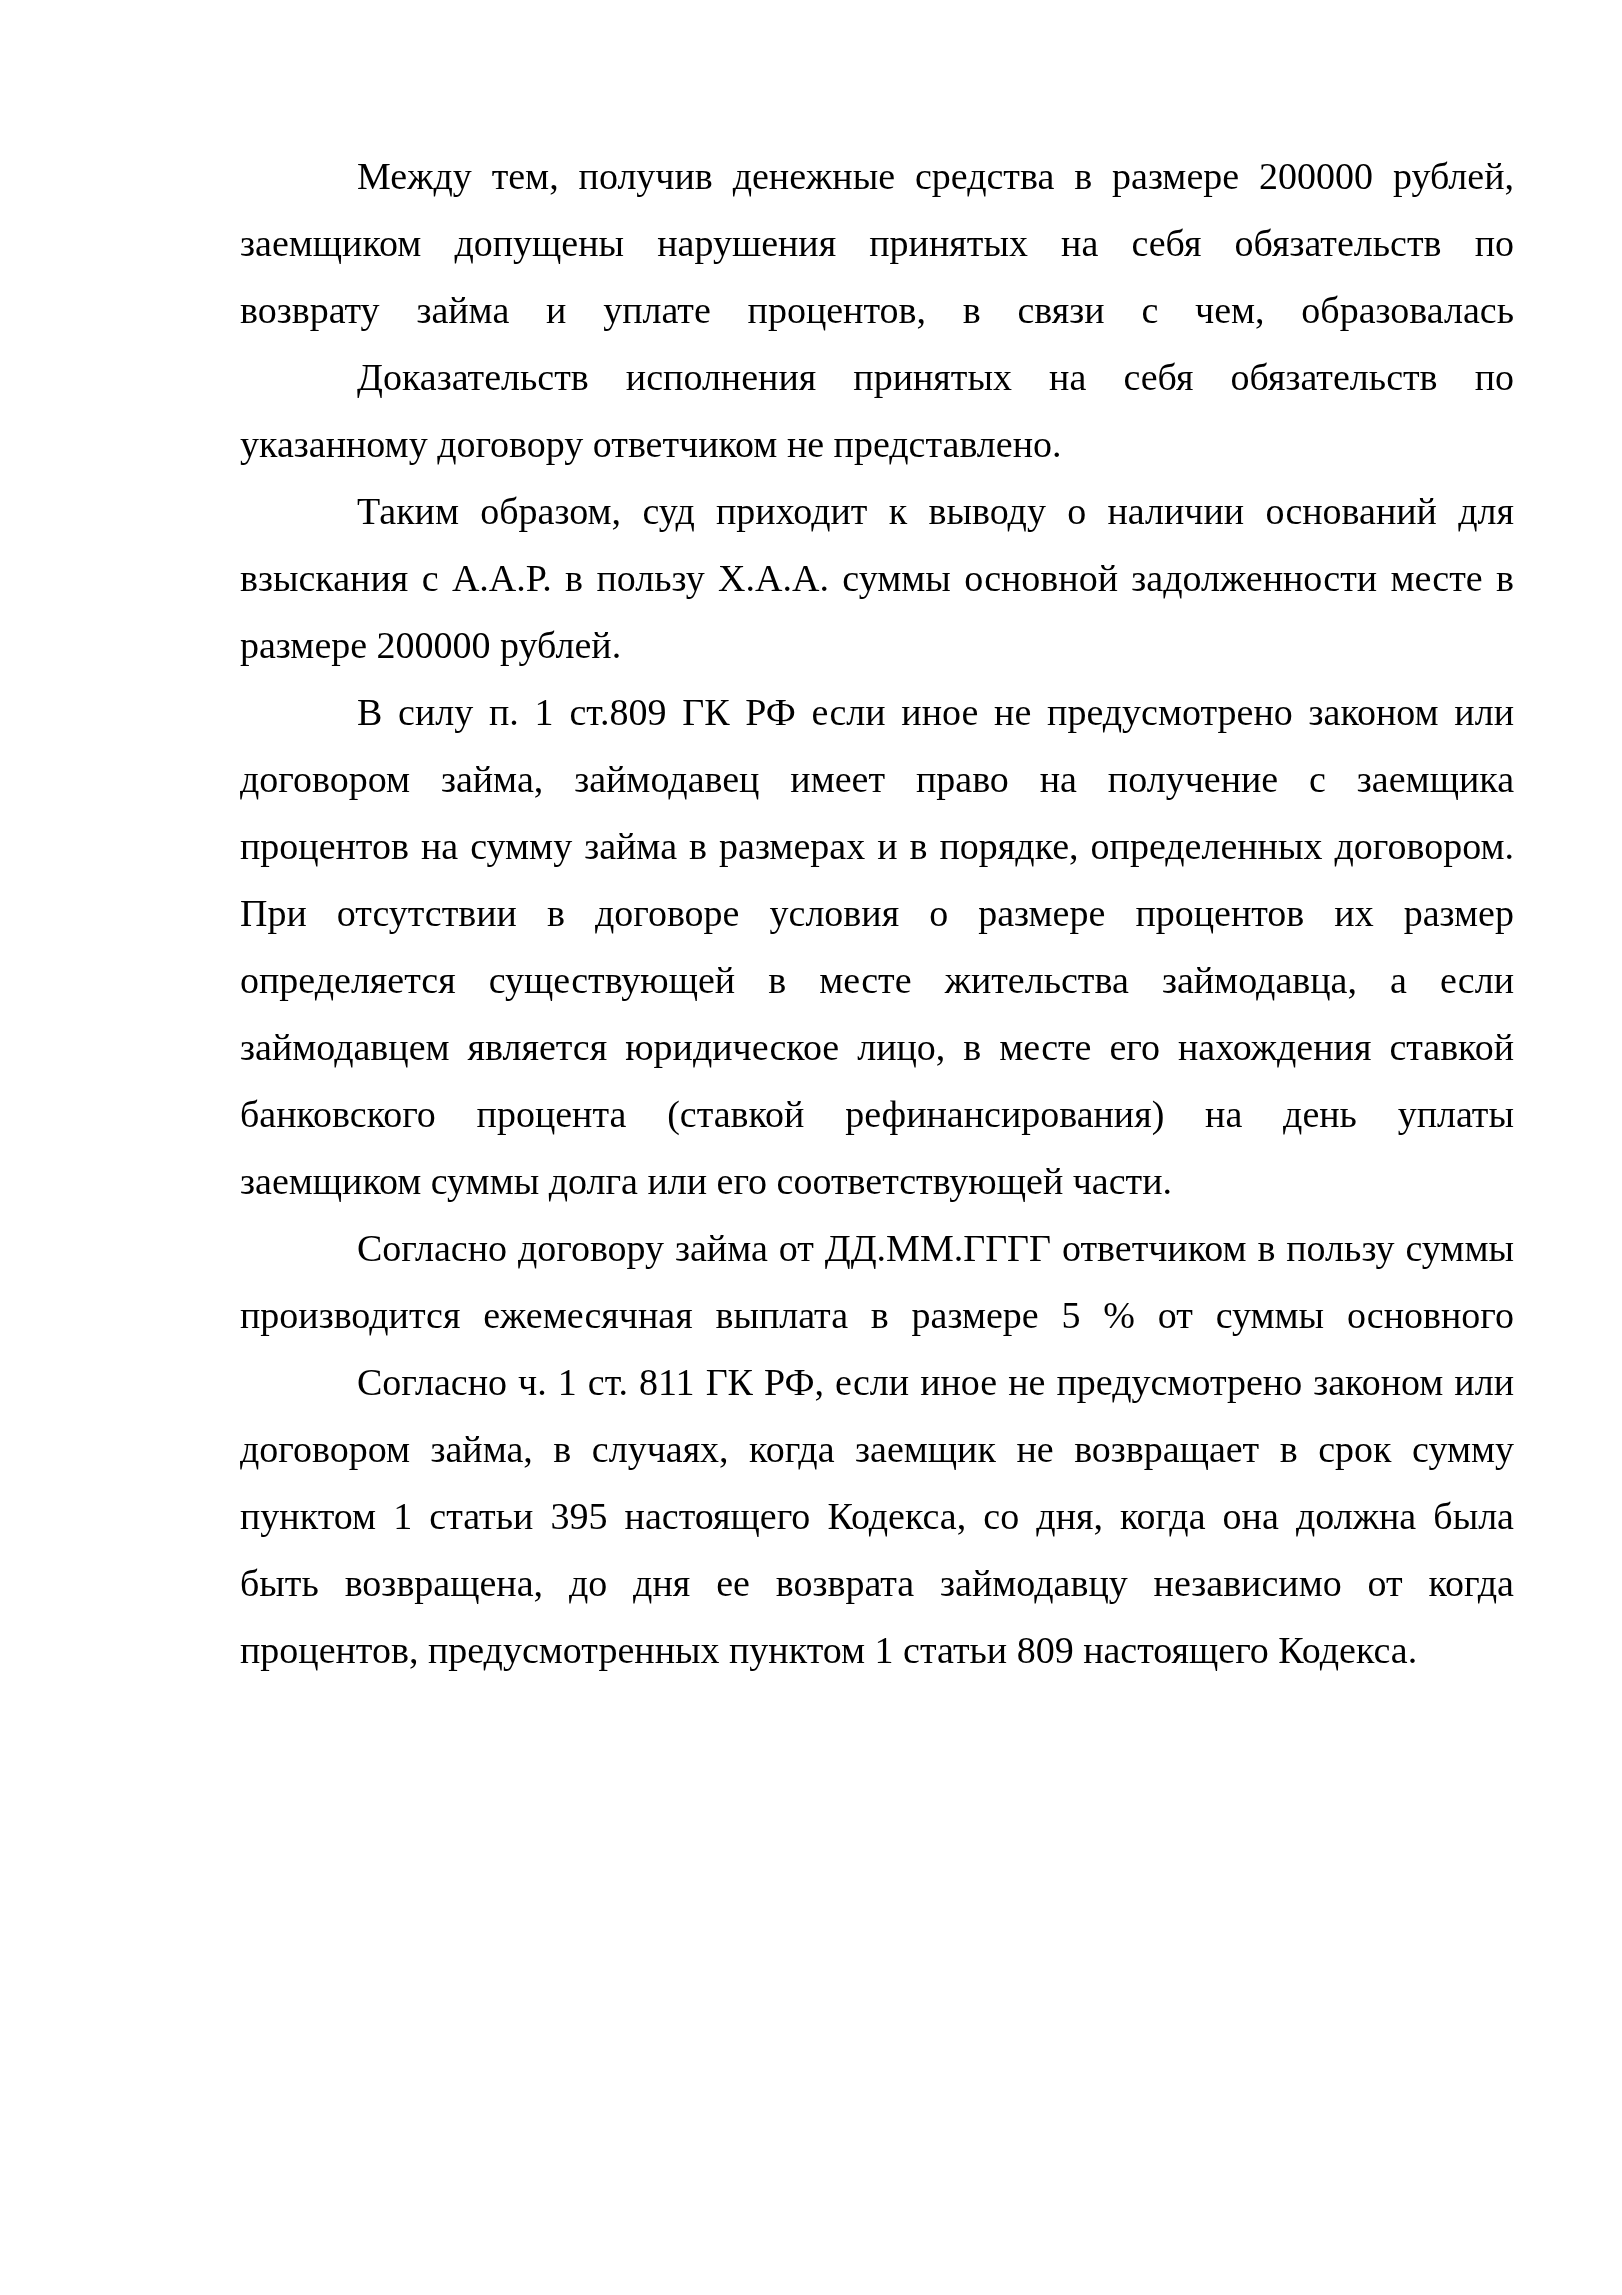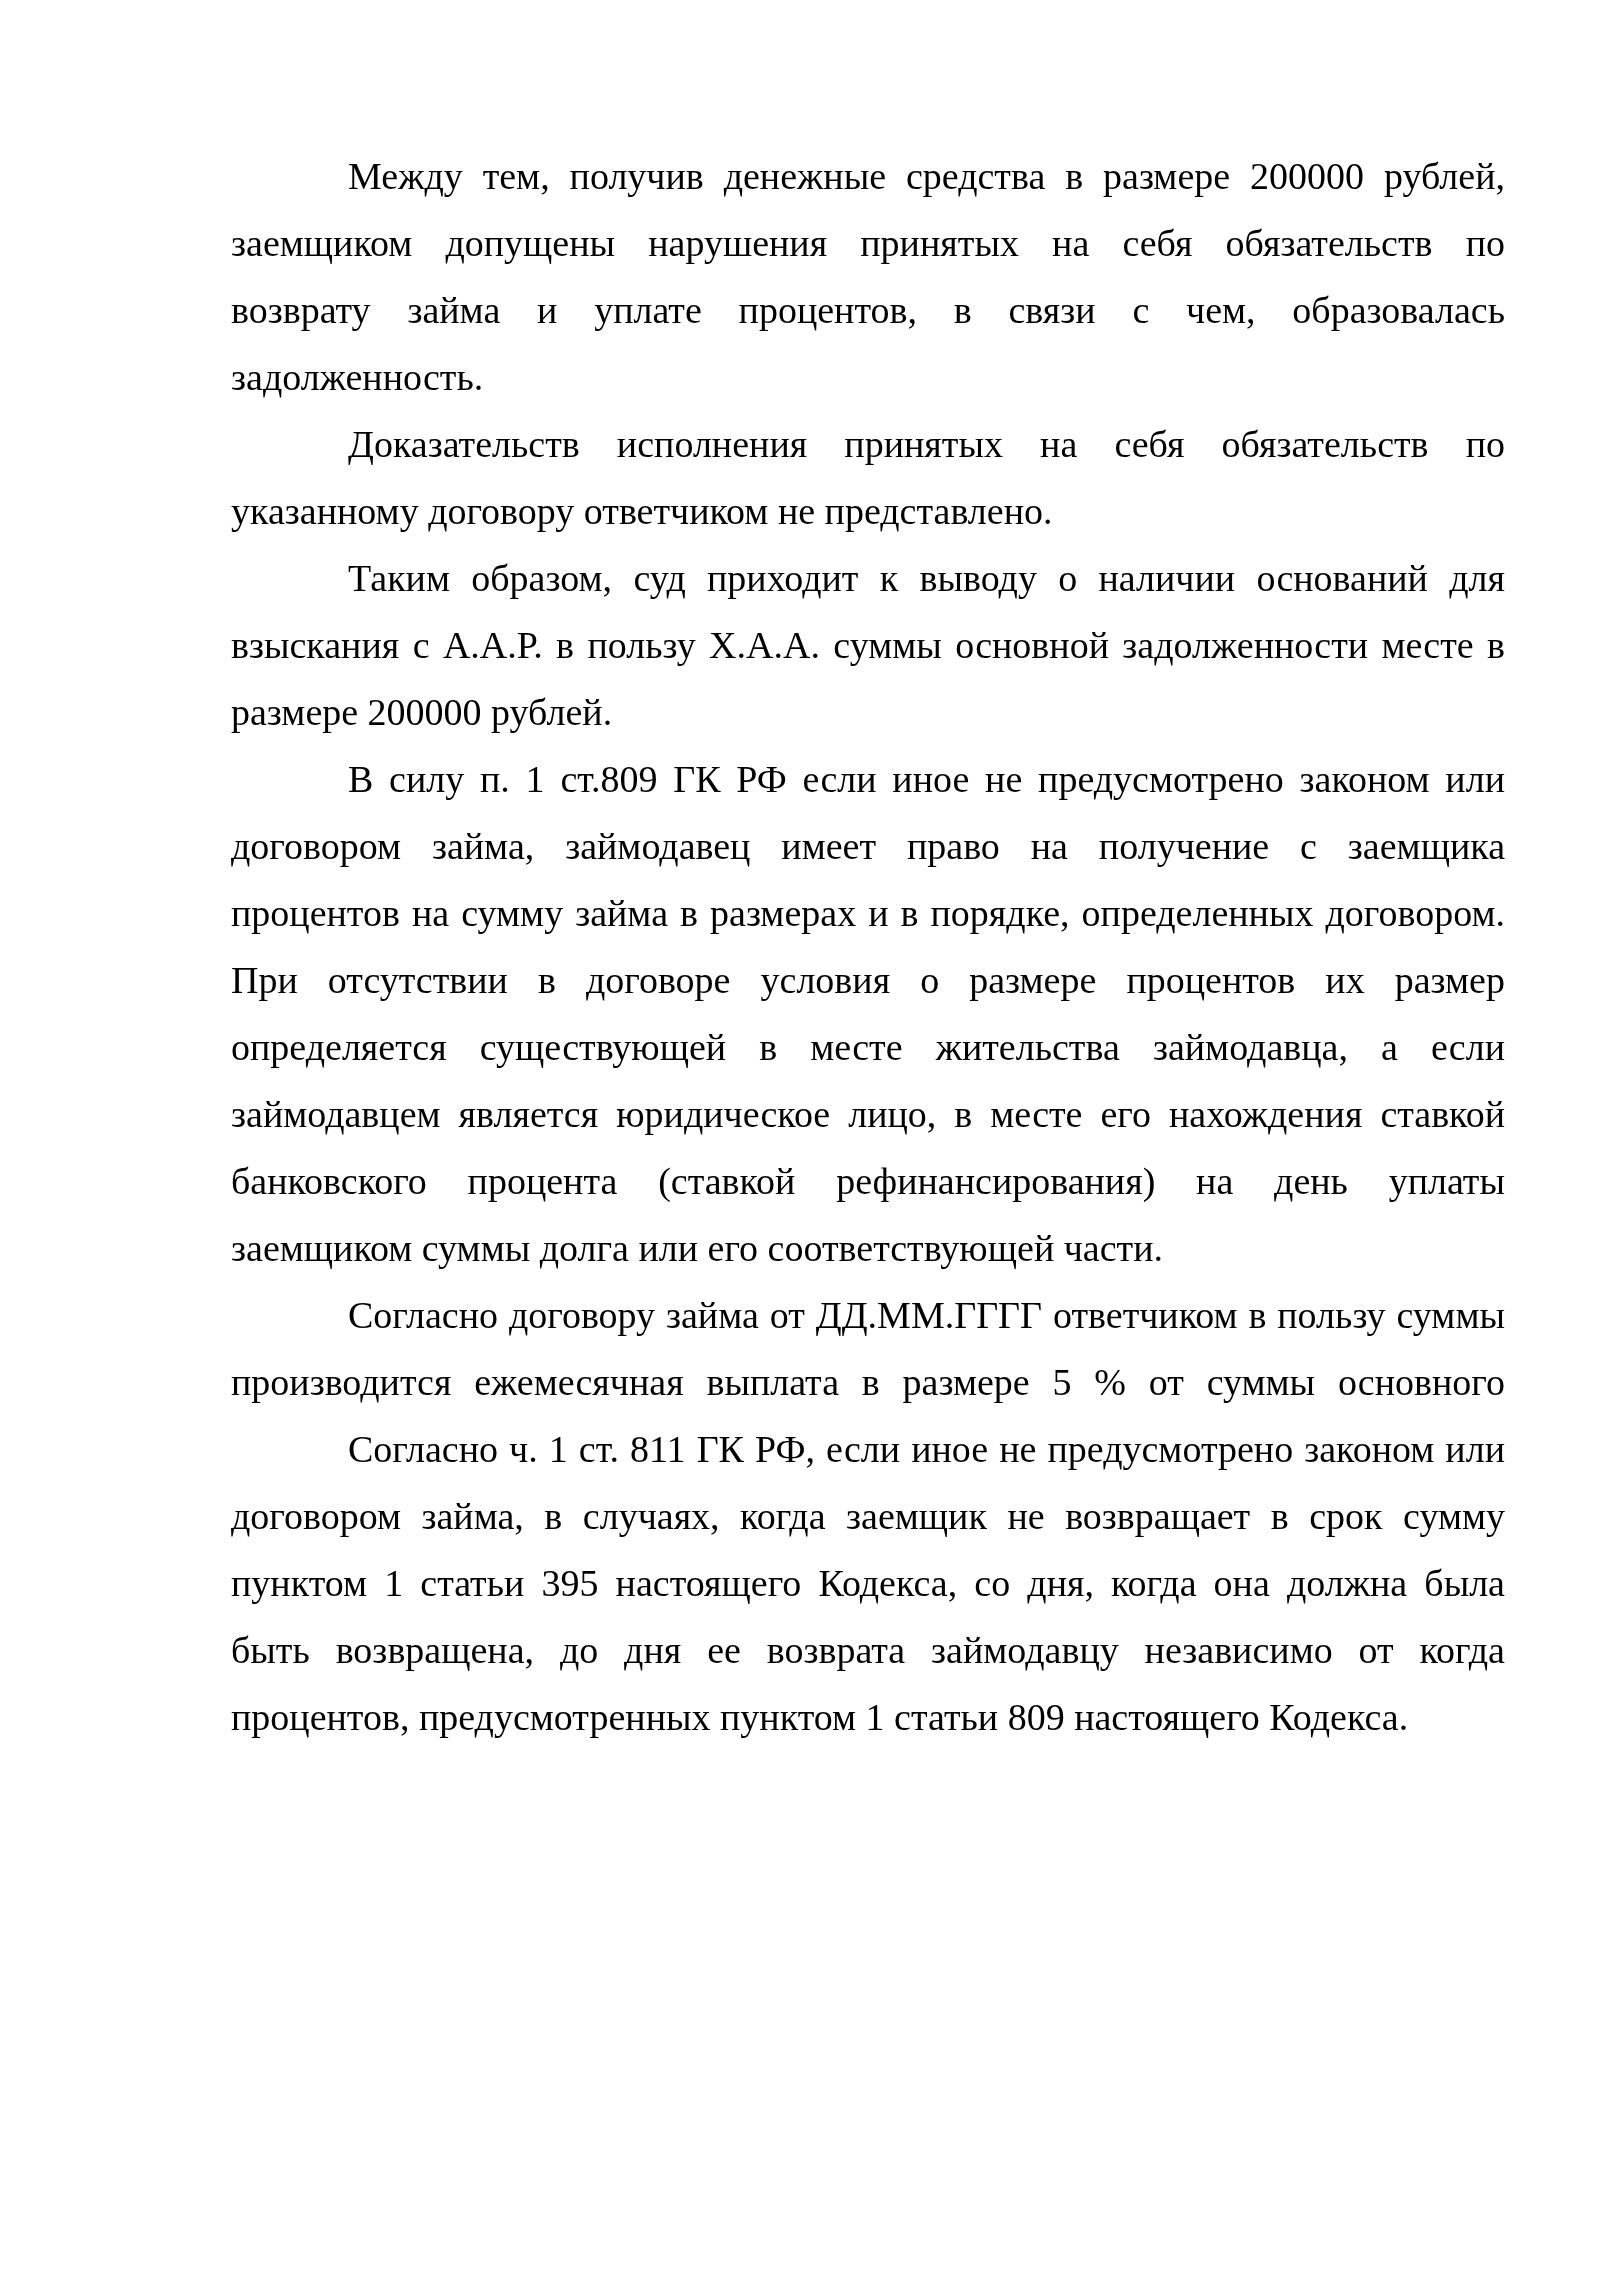--- a/index.html
+++ b/index.html
@@ -9,21 +9,21 @@
   body {
     position: relative;
     width: 1623px;
     height: 2295px;
     background: #ffffff;
     overflow: hidden;
     font-family: "Liberation Serif", serif;
   }
   .page {
     position: absolute;
-    left: 0;
+    left: 9px;
     top: 0;
     width: 1575px;
     height: 2295px;
     background: #ffffff;
   }
   .text-block {
     position: absolute;
     left: 231px;
     top: 143px;
     width: 1274px;
@@ -50,21 +50,20 @@
 </style>
 </head>
 <body>
 
 <div class="page">
   <div class="text-block" style="background: rgb(255, 255, 255); color: rgb(0, 0, 0);">
       <div class="paragraph">
         <div class="line indent">Между тем, получив денежные средства в размере 200000 рублей,</div>
         <div class="line">заемщиком допущены нарушения принятых на себя обязательств по</div>
         <div class="line">возврату займа и уплате процентов, в связи с чем, образовалась</div>
-        <div class="line last">задолженность.</div>
       </div>
       <div class="paragraph">
         <div class="line indent">Доказательств исполнения принятых на себя обязательств по</div>
         <div class="line last">указанному договору ответчиком не представлено.</div>
       </div>
       <div class="paragraph">
         <div class="line indent">Таким образом, суд приходит к выводу о наличии оснований для</div>
         <div class="line">взыскания с А.А.Р. в пользу Х.А.А. суммы основной задолженности месте в</div>
         <div class="line last">размере 200000 рублей.</div>
       </div>

